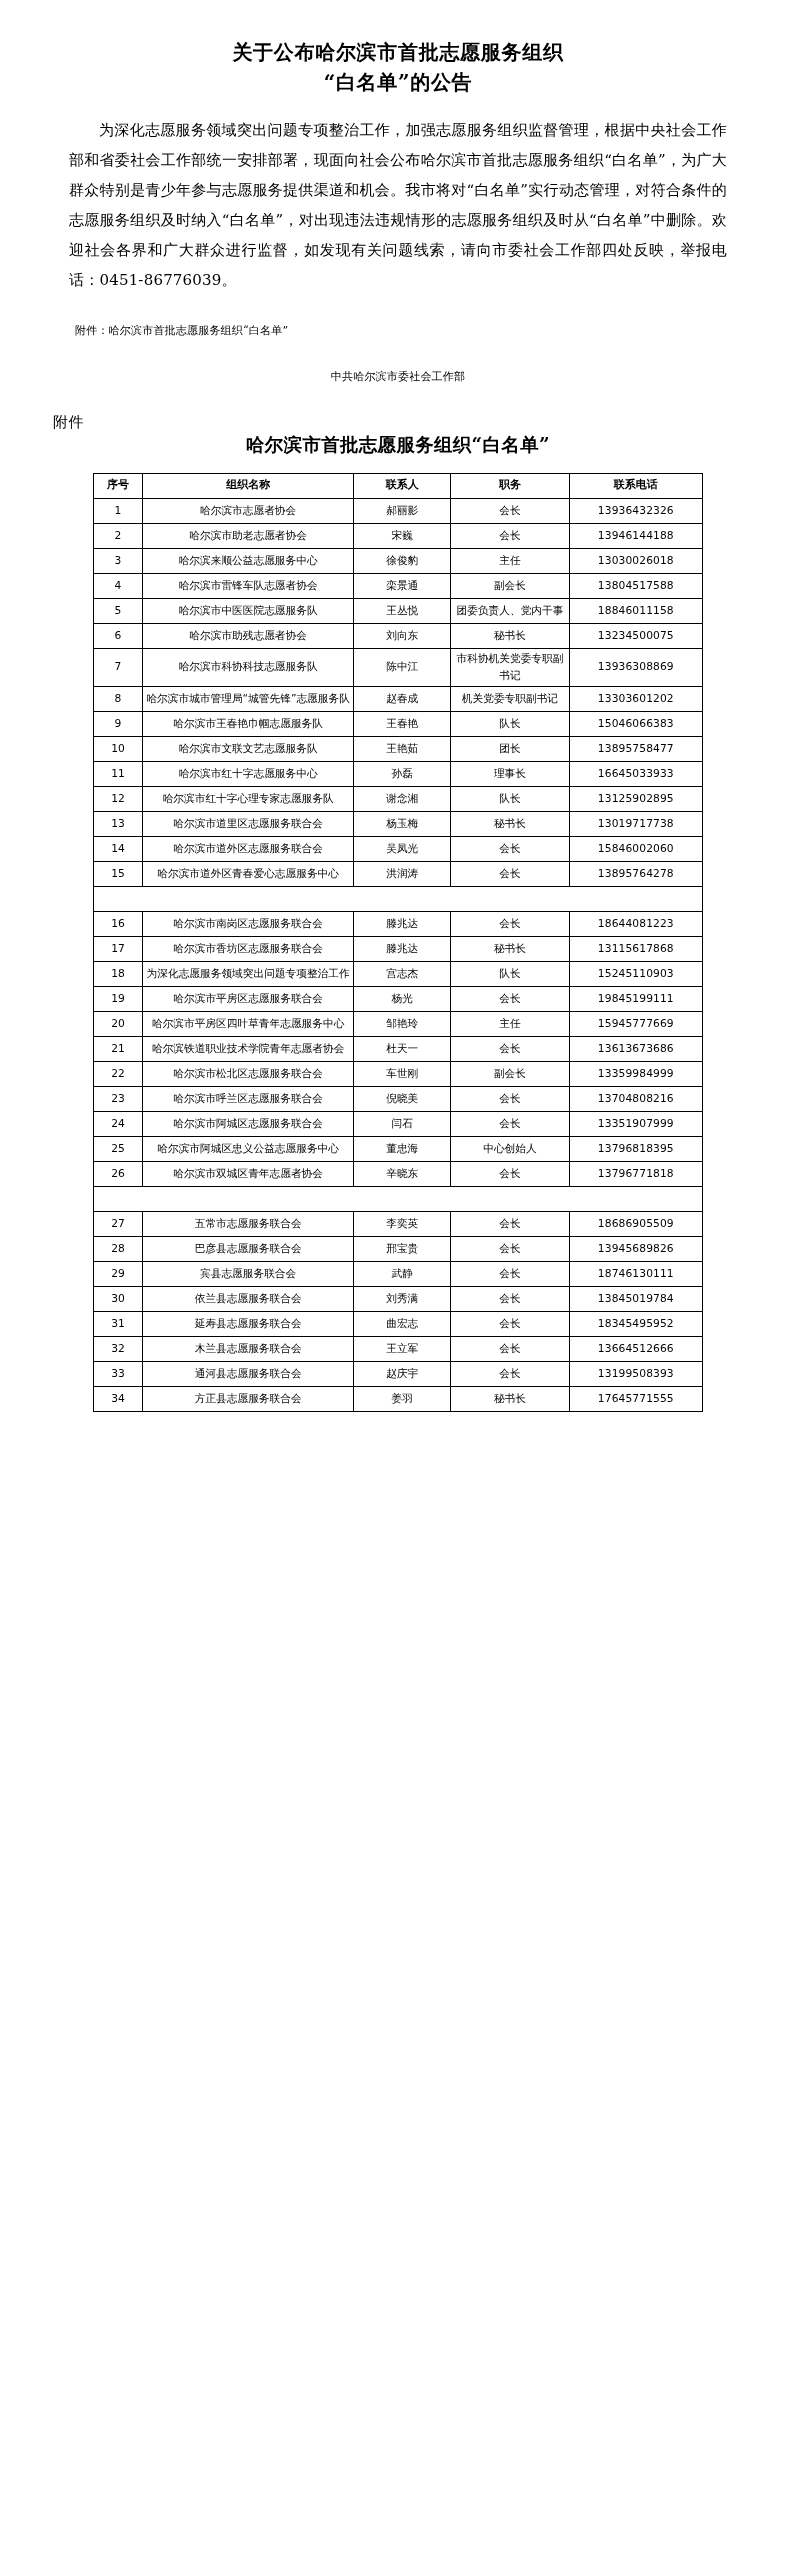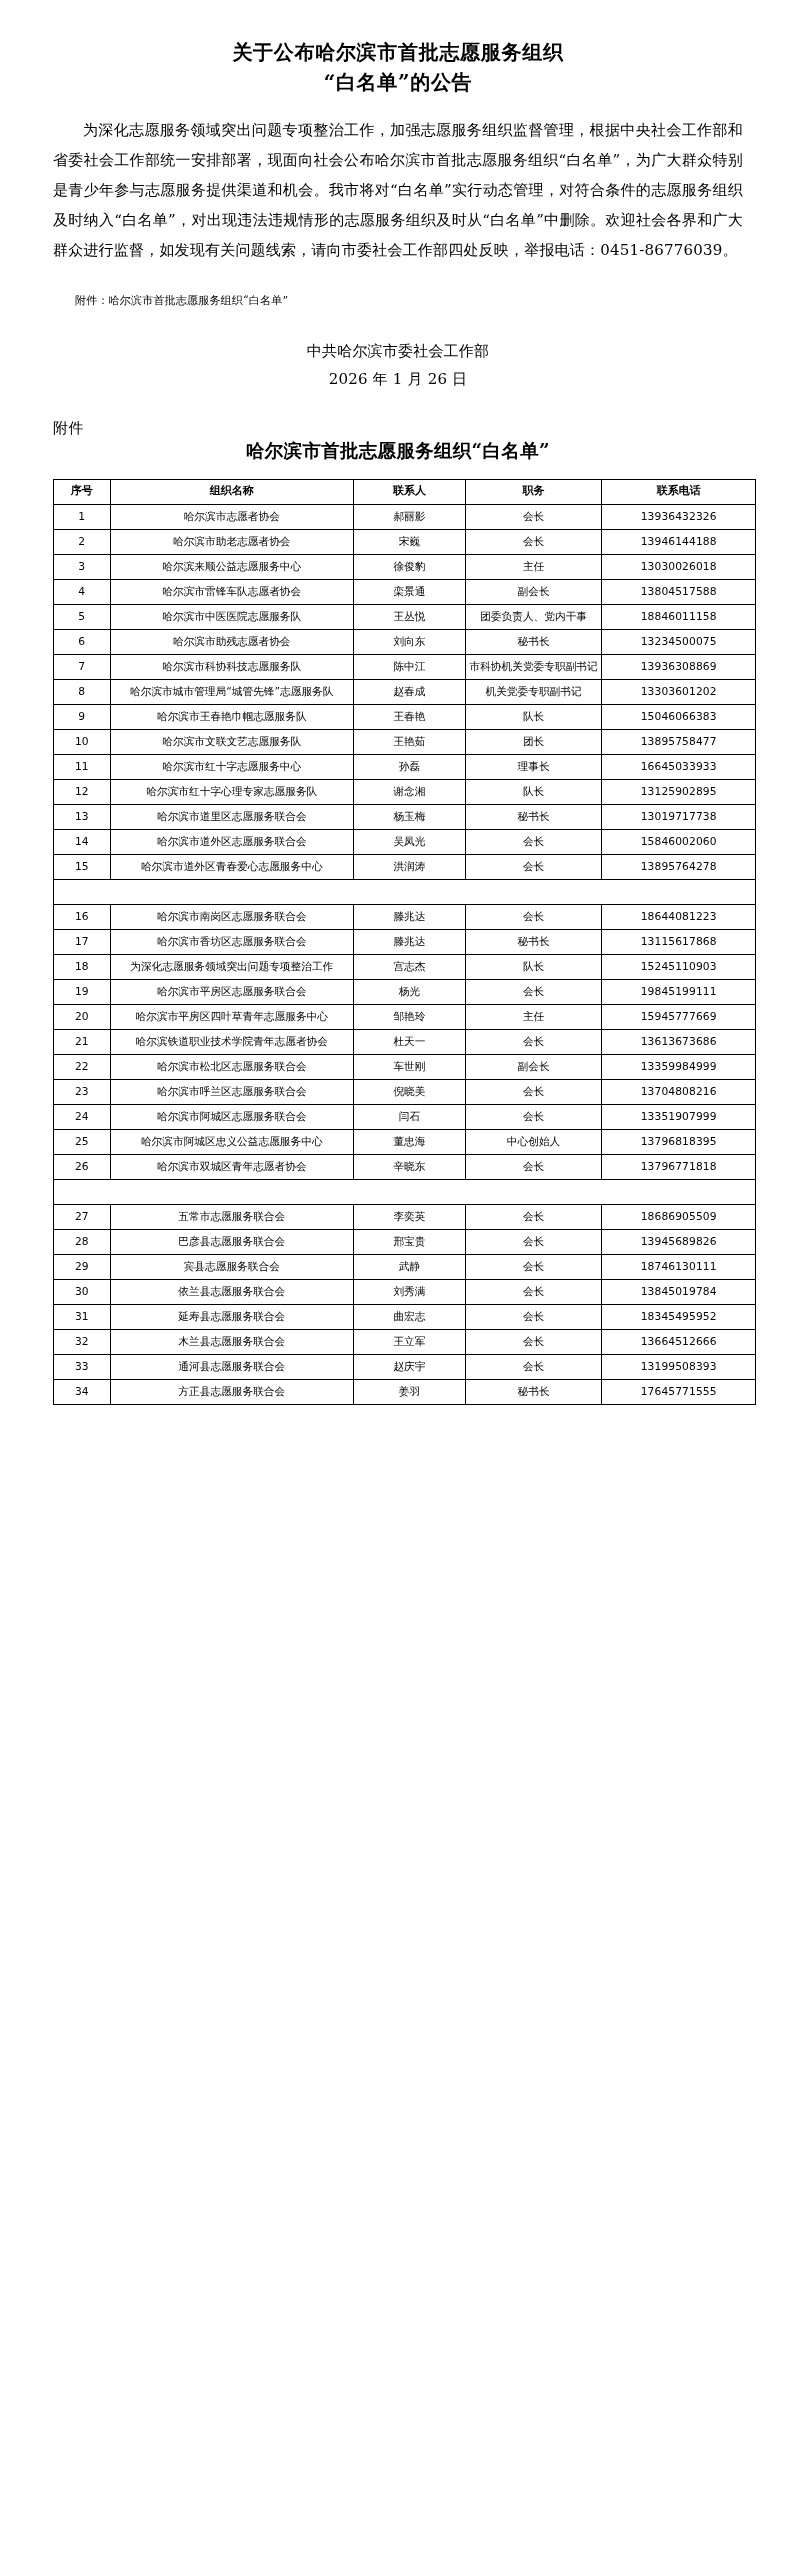--- a/index.html
+++ b/index.html
@@ -25,32 +25,32 @@
   }
   .doc-title .line2 { display: block; }
   .body-text {
     font-size: 15px;
     line-height: 2.0;
     text-align: justify;
     text-justify: inter-ideograph;
     letter-spacing: 0.2px;
     margin-top: 17.7px;
   }
-  .body-text p { margin: 0; }
+  .body-text p { margin: 16px; }
   .indent { text-indent: 2em; }
   .attach-line {
     font-size: 11px;
     line-height: 2.0;
     text-indent: 2em;
     margin-top: 25px;
     letter-spacing: 0.2px;
   }
   .signature {
     margin-top: 25px;
-    font-size: 15px;
+    font-size: 11px;
     line-height: 1.9;
     text-align: center;
     letter-spacing: 0.2px;
   }
   .signature .org { display: block; }
   .signature .date { display: block; }
   .attachment-label {
     margin-top: 25px;
     margin-left: 0px;
     font-size: 15px;
@@ -58,21 +58,21 @@
     letter-spacing: 0.4px;
   }
   .list-title {
     font-size: 18.4px;
     font-weight: bold;
     text-align: center;
     letter-spacing: 0.4px;
   }
   table.roster {
     margin: 16px auto 0 auto;
-    width: 703px;
+    width: 610px;
     border-collapse: collapse;
     table-layout: fixed;
     font-family: "DejaVu Sans", "Liberation Sans", sans-serif;
   }
   table.roster th, table.roster td {
     border: 0.7px solid #000000;
     font-size: 10.7px;
     text-align: center;
     vertical-align: middle;
     padding: 2.9px 2.2px;
@@ -110,21 +110,20 @@
   </div>
 
   <div class="body-text">
     <p class="indent">为深化志愿服务领域突出问题专项整治工作，加强志愿服务组织监督管理，根据中央社会工作部和省委社会工作部统一安排部署，现面向社会公布哈尔滨市首批志愿服务组织“白名单”，为广大群众特别是青少年参与志愿服务提供渠道和机会。我市将对“白名单”实行动态管理，对符合条件的志愿服务组织及时纳入“白名单”，对出现违法违规情形的志愿服务组织及时从“白名单”中删除。欢迎社会各界和广大群众进行监督，如发现有关问题线索，请向市委社会工作部四处反映，举报电话：0451-86776039。</p>
   </div>
 
   <div class="attach-line">附件：哈尔滨市首批志愿服务组织“白名单”</div>
 
   <div class="signature">
     <span class="org">中共哈尔滨市委社会工作部</span>
-    <span class="date">2026 年 1 月 26 日</span>
   </div>
 
   <div class="attachment-label">附件</div>
 
   <div class="list-title">哈尔滨市首批志愿服务组织“白名单”</div>
 
   <table class="roster">
     <colgroup>
       <col class="col-no">
       <col class="col-org">

